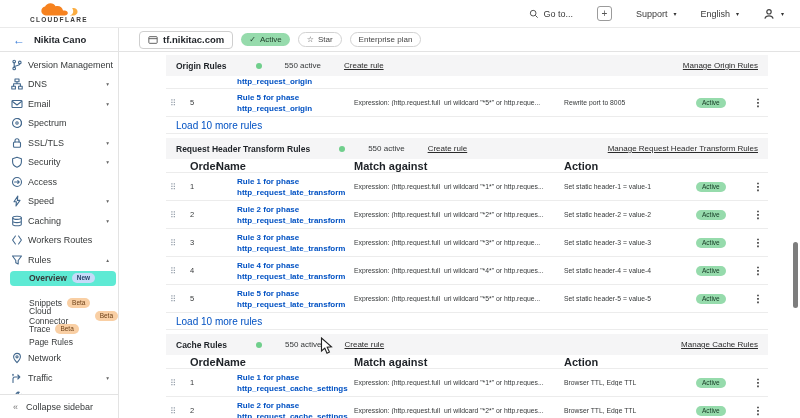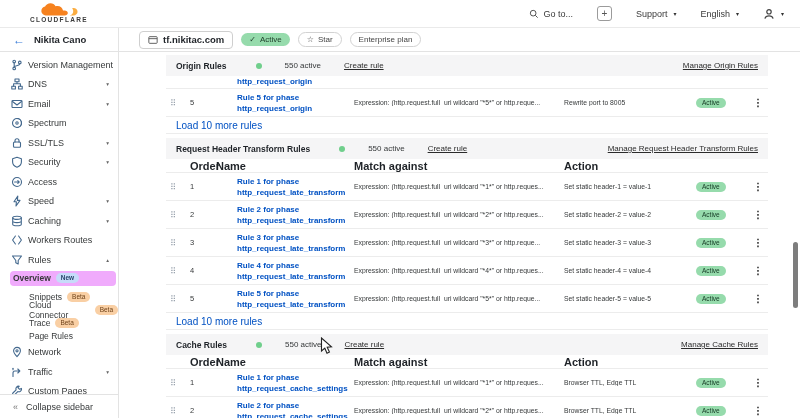--- a/index.html
+++ b/index.html
@@ -36,22 +36,22 @@
   
   .sidebar { position:absolute; top:52px; left:0; width:119px; height:366px;
     border-right:1px solid #e3e3e3; display:flex; flex-direction:column; background:#fff; }
   .nav { padding-top:3px; flex:1; overflow:hidden; }
   .nav-item { height:19.5px; display:flex; align-items:center; padding:0 9px 0 11px; gap:4px; cursor:default; }
   .nav-icon { width:13px; height:12px; color:#44698e; flex:none; display:flex; align-items:center; }
   .nav-label { font-size:9px; color:#36393a; flex:1; white-space:nowrap; }
   .nav-caret { font-size:5.5px; color:#666; }
   .sub-item { height:13px; display:flex; align-items:center; padding-left:29px; gap:5px;
     font-size:8.5px; color:#36393a; cursor:default; }
-  .sub-item.selected { background:#f0abfc; border-radius:4px; margin:1px 2px 5px 10px;
-    padding-left:3px; font-weight:bold; height:15px; }
+  .sub-item.selected { background:#5eead4; border-radius:4px; margin:1px 2px 11px 10px;
+    padding-left:19px; font-weight:bold; height:15px; }
   .mini-badge { font-size:6.5px; padding:1px 5px; border-radius:6px; line-height:1.3; }
   .mini-badge.blue { background:#c6dbf9; color:#29456b; }
   .mini-badge.orange { background:#f9cfa4; color:#6b3f16; }
   .collapse { border-top:1px solid #e3e3e3; height:24px; display:flex; align-items:center;
     gap:8px; padding-left:13px; font-size:9px; color:#36393a; }
   .collapse .chev { color:#777; font-size:9px; }
 
   
   .main { position:absolute; top:52px; left:120px; width:680px; height:366px; overflow:hidden; }
   .content { padding:3px 32px 0 46px; }

